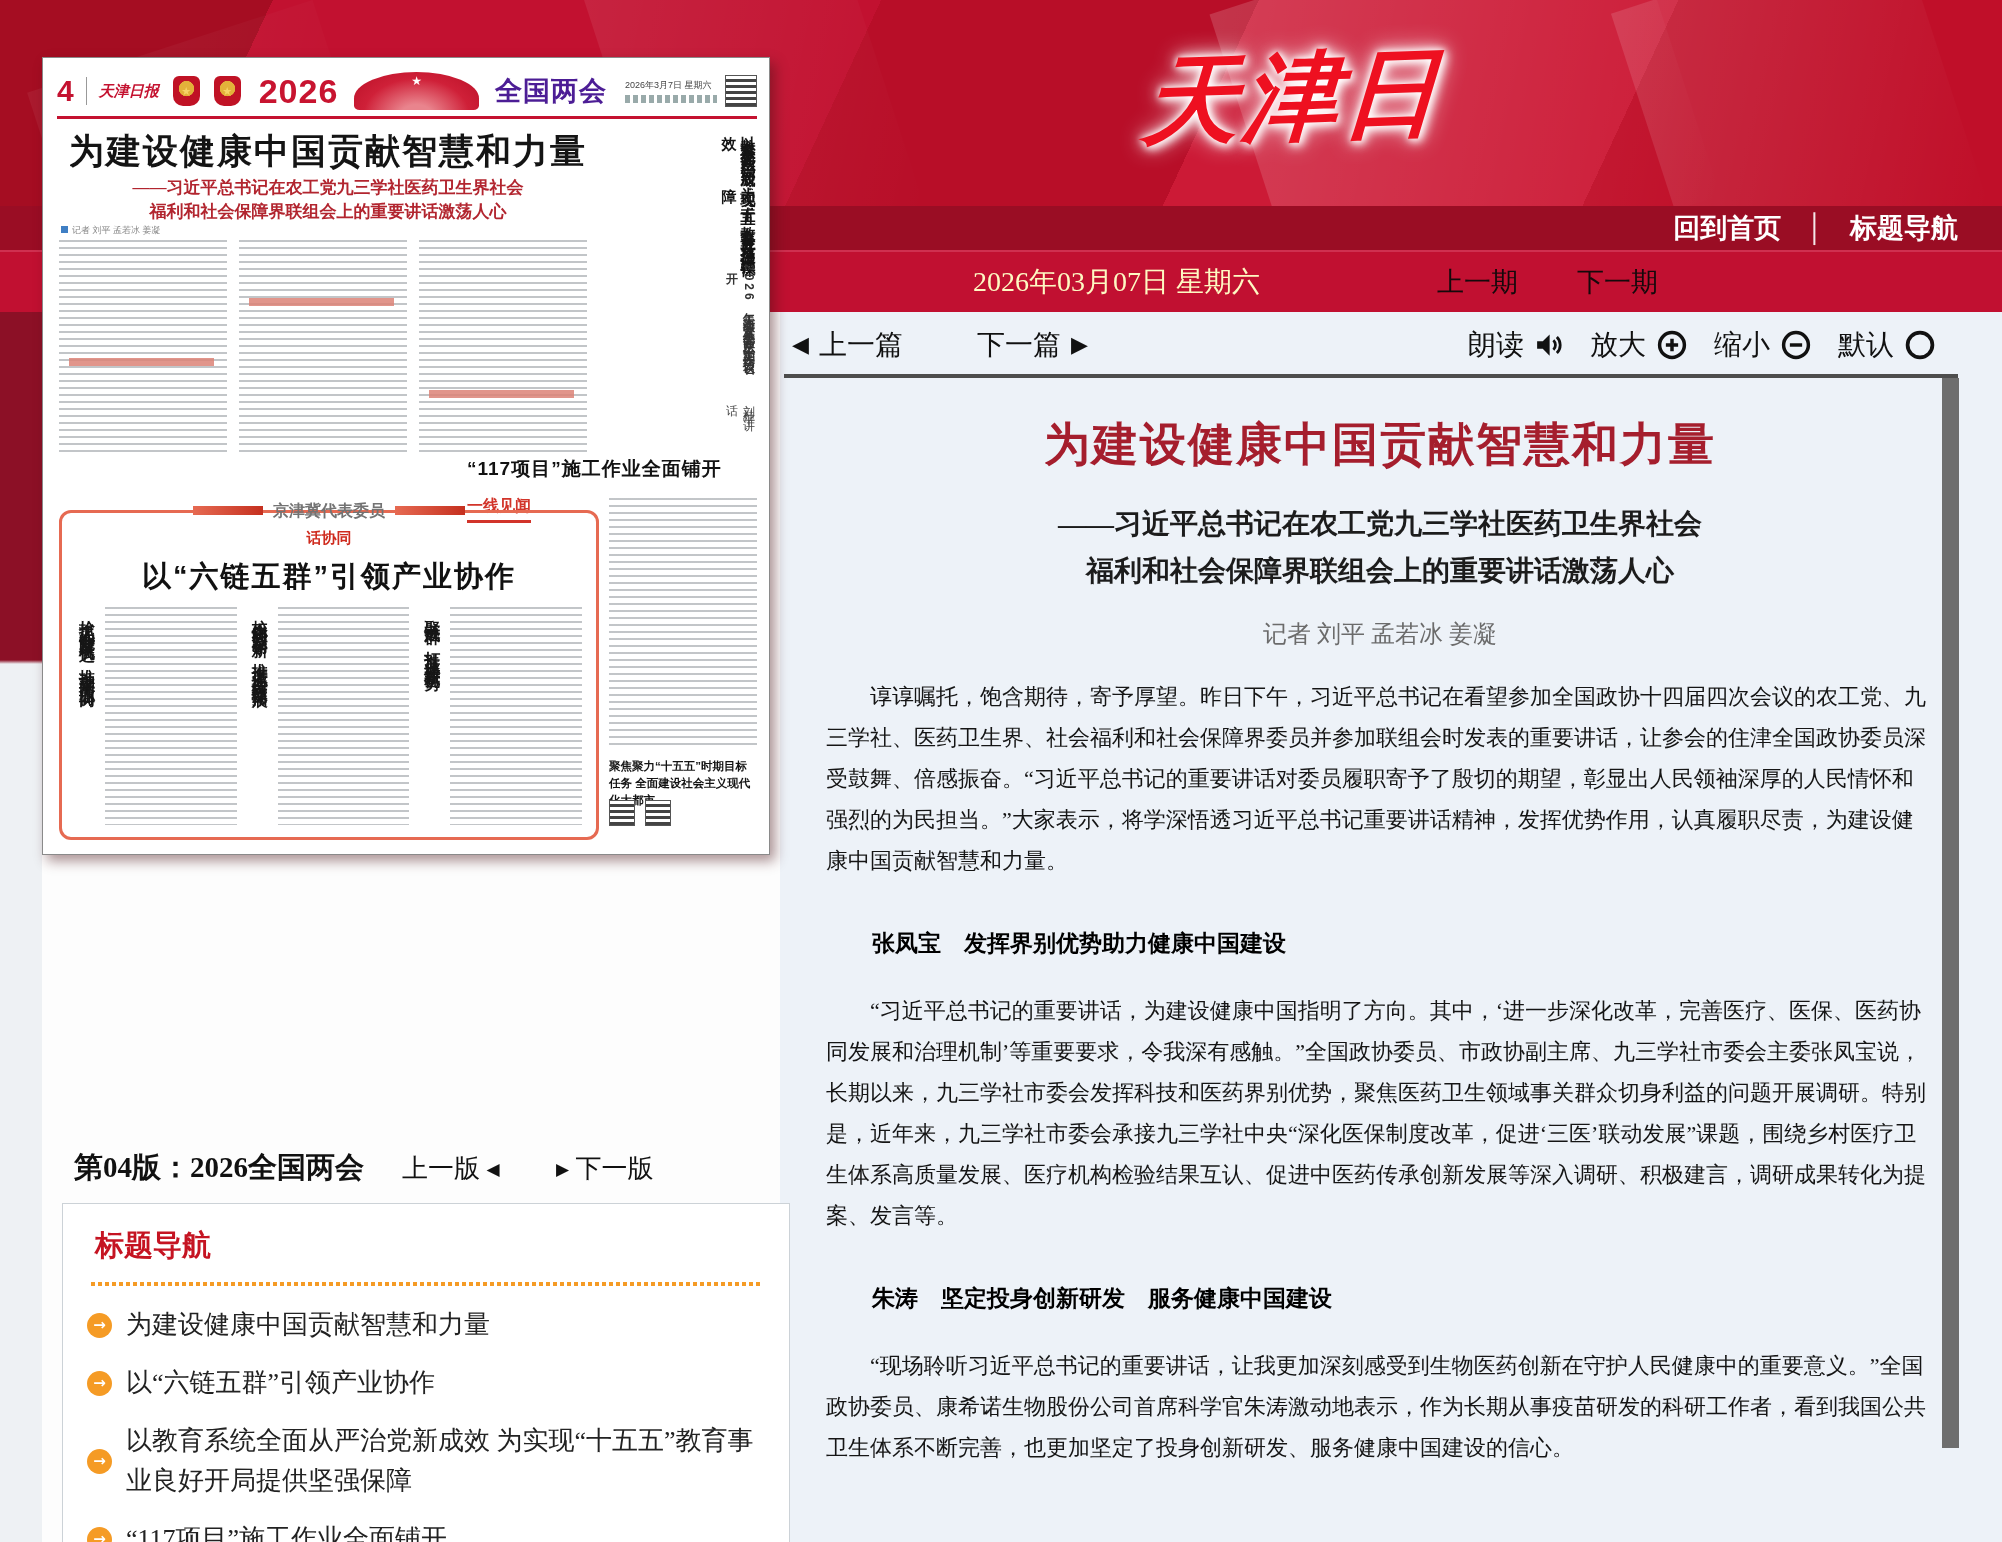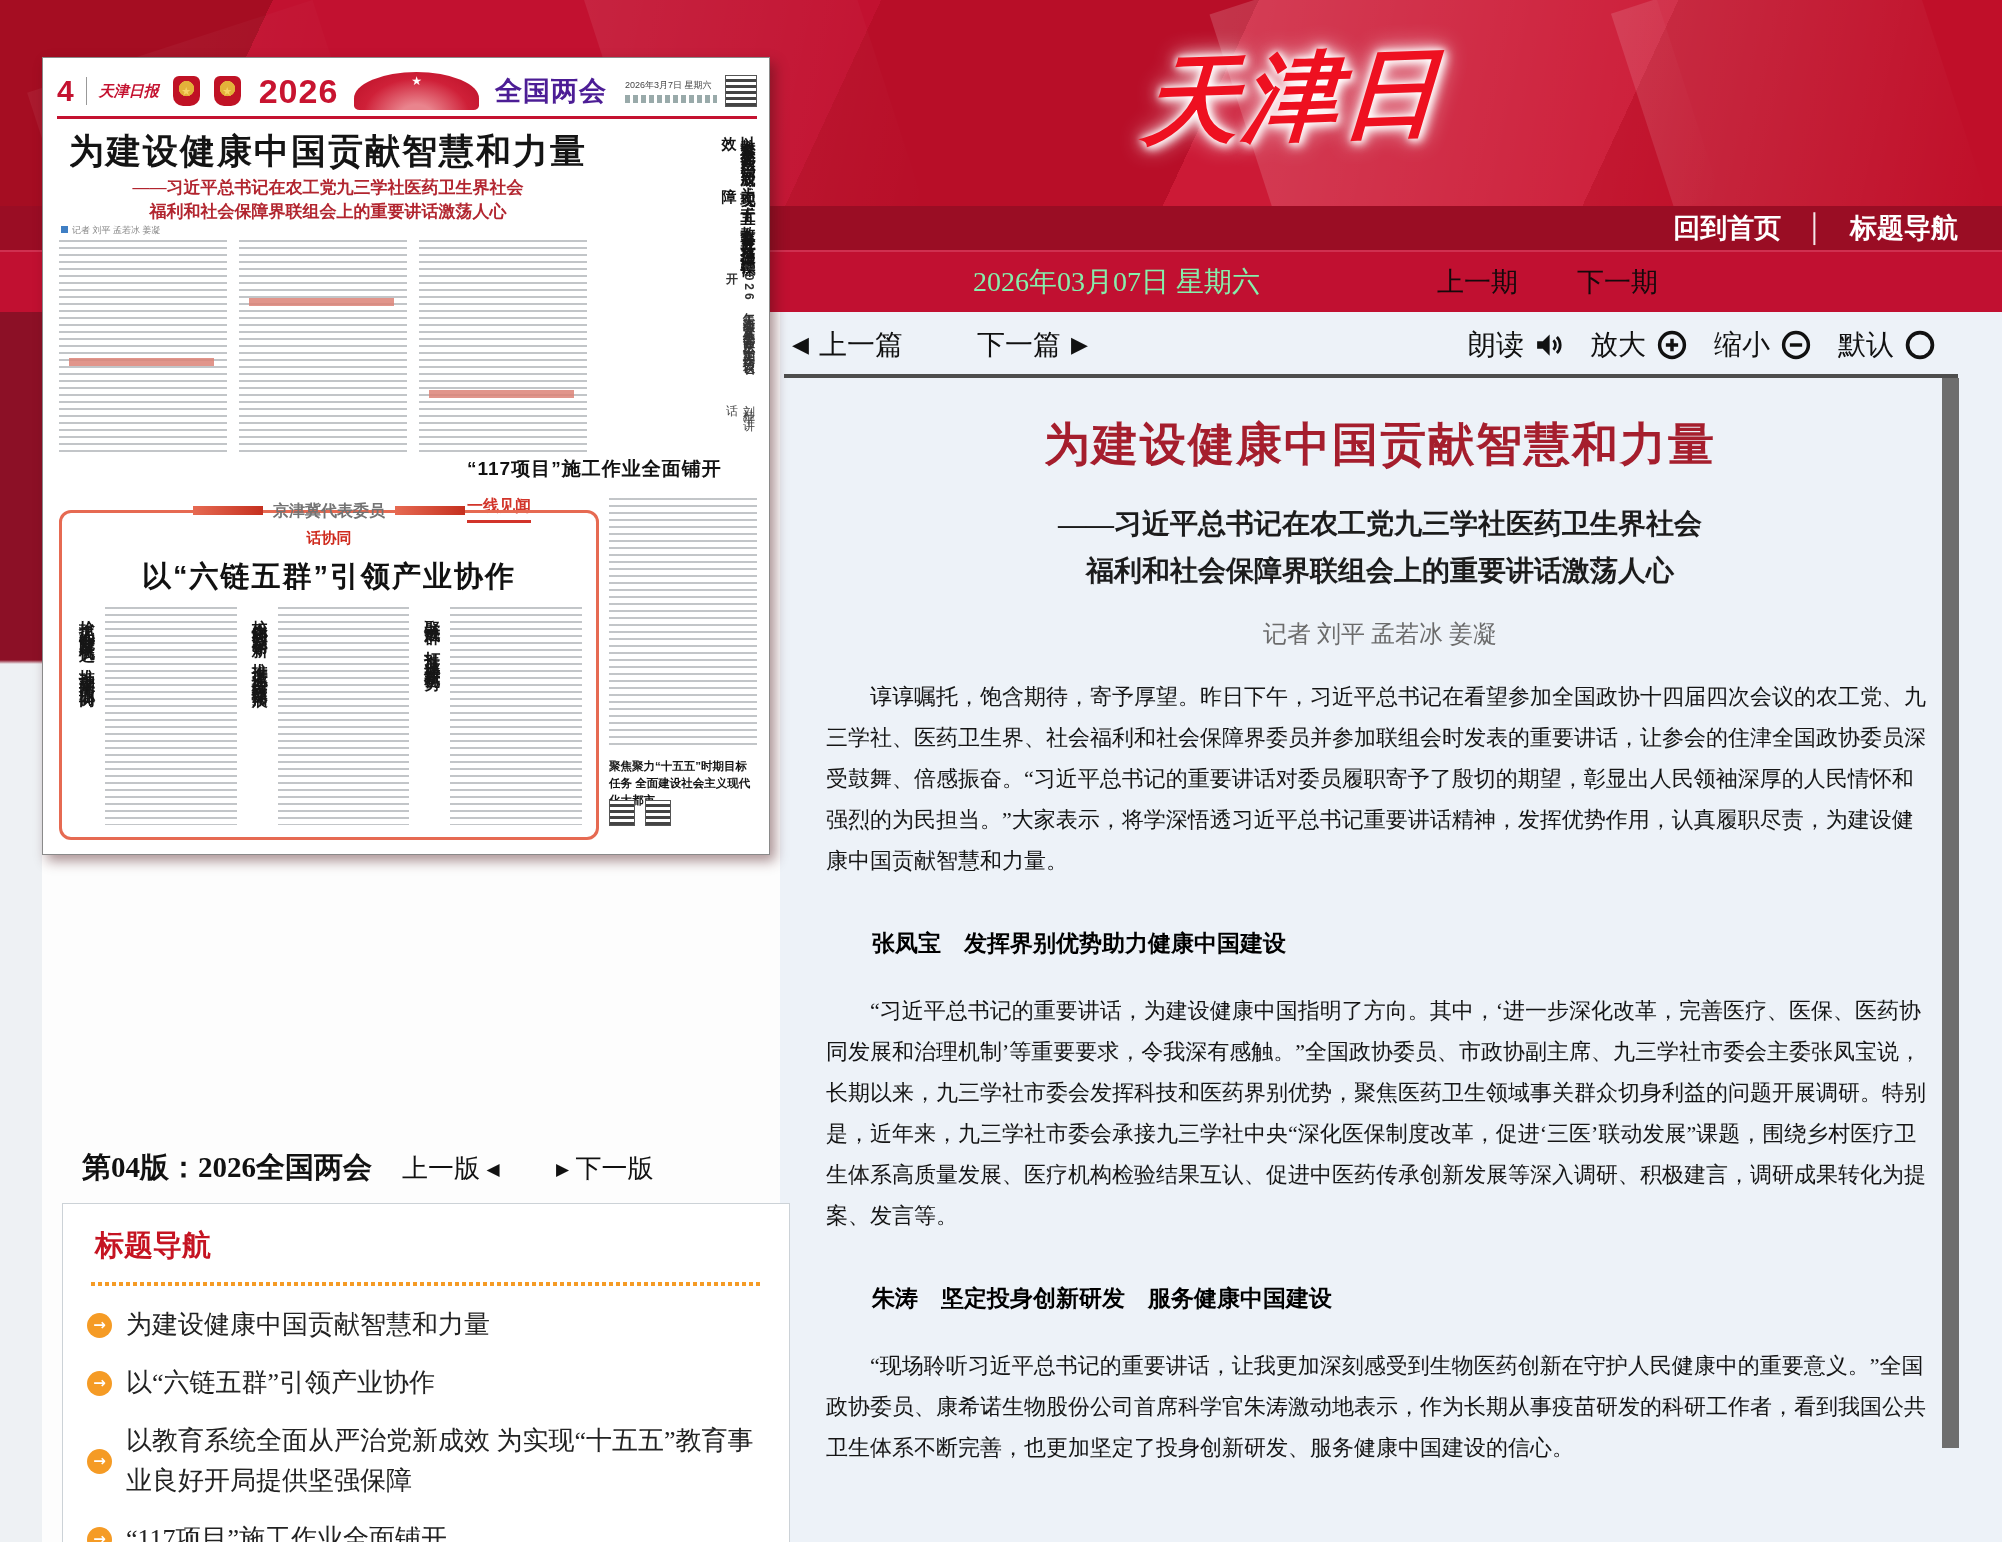--- a/index.html
+++ b/index.html
@@ -18,21 +18,21 @@
     font-family:"DejaVu Serif",serif;font-weight:bold;font-style:italic;font-size:96px;letter-spacing:4px;color:#ee1020;
     text-shadow:0 0 6px #fff,0 0 14px #fff,0 0 24px rgba(255,255,255,.95),3px 3px 10px rgba(255,255,255,.85);
     transform:rotate(-2deg) skewX(-5deg);}
 
   
   .topnav{position:absolute;left:0;top:206px;width:2002px;height:44px;background:#9a0d24;box-sizing:border-box;
     display:flex;justify-content:flex-end;align-items:center;padding-right:44px;color:#fff;font-size:27px;font-weight:bold;}
   .topnav .link{cursor:pointer;}
   .topnav .sep{margin:0 26px;font-weight:normal;opacity:.9;}
   .datebar{position:absolute;left:0;top:250px;width:2002px;height:62px;background:#c11031;border-top:2px solid #cf3050;box-sizing:border-box;}
-  .datebar .date{position:absolute;left:973px;top:0;height:53px;line-height:60px;color:#86efac;font-size:28px;font-family:"Liberation Serif",serif;}
+  .datebar .date{position:absolute;left:973px;top:0;height:53px;line-height:60px;color:#fef9c3;font-size:28px;font-family:"Liberation Serif",serif;}
   .datebar .issue{position:absolute;top:0;height:74px;line-height:60px;color:#14090b;font-size:27px;font-family:"Liberation Serif",serif;cursor:pointer;}
   .prev-issue{left:1437px;} .next-issue{left:1577px;}
 
   
   .left-strip{position:absolute;left:0;top:312px;width:42px;height:1230px;
     background:linear-gradient(180deg,#8c1026 0 348px,#eef1f4 352px);}
   .leftcol-bg{position:absolute;left:42px;top:312px;width:738px;height:1230px;background:#fdfdfd;}
   .article-bg{position:absolute;left:780px;top:312px;width:1222px;height:1230px;background:#edf2f8;}
 
   
@@ -51,21 +51,21 @@
   
   .article{position:absolute;left:826px;top:380px;width:1108px;color:#151515;}
   .art-title{margin:34px 0 0;text-align:center;font-size:46px;font-weight:bold;color:#a51e2d;letter-spacing:2px;}
   .art-sub{margin:24px 0 0;text-align:center;font-size:28px;font-weight:bold;color:#1c1c1c;line-height:47px;font-family:"Liberation Serif",serif;}
   .art-byline{margin:24px 0 0;text-align:center;font-size:24px;color:#6b6b6b;font-family:"Liberation Serif",serif;}
   .art-body p{margin:26px 0 0;font-size:22px;line-height:41px;text-indent:2em;font-family:"Liberation Serif",serif;}
   .art-body h3{margin:43px 0 0;font-size:23px;line-height:40px;text-indent:2em;font-weight:bold;color:#000;font-family:"Liberation Serif",serif;}
 
   
   .edition-row{position:absolute;left:74px;top:1148px;width:660px;height:44px;font-family:"Liberation Serif",serif;color:#111;}
-  .edition{position:absolute;left:0;top:0;font-size:29px;font-weight:bold;margin-left:8px;}
+  .edition{position:absolute;left:0;top:0;font-size:29px;font-weight:bold;}
   .page-btn{position:absolute;top:3px;font-size:26px;cursor:pointer;}
   .prev-page{left:328px;} .next-page{left:482px;}
   .page-btn .tri{font-size:17px;vertical-align:2px;}
 
   .navbox{position:absolute;left:62px;top:1203px;width:728px;height:400px;background:#fff;border:1px solid #ccd2d7;box-sizing:border-box;}
   .navbox-title{margin:22px 0 0 32px;font-size:29px;font-weight:bold;color:#c51422;}
   .navbox-dots{margin:16px 28px 0 28px;height:4px;
     background:repeating-linear-gradient(90deg,#f59b25 0 4px,rgba(0,0,0,0) 4px 7px);}
   .navbox ul{list-style:none;margin:10px 0 0;padding:0 26px 0 24px;}
   .navbox li{display:flex;align-items:center;gap:14px;padding:9px 0;font-size:26px;color:#222;line-height:40px;

